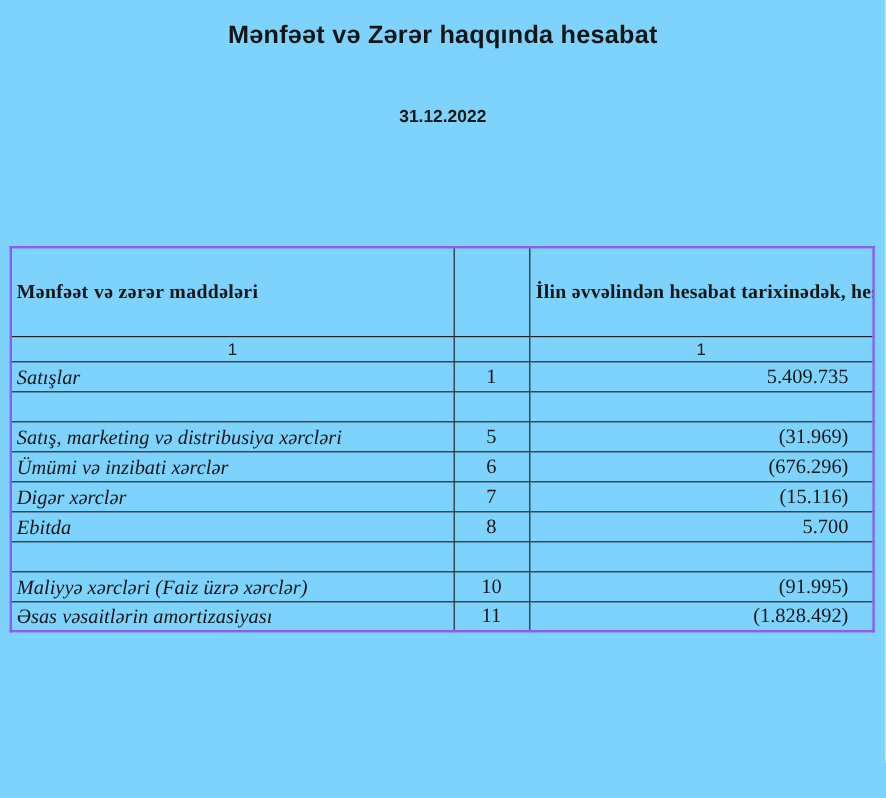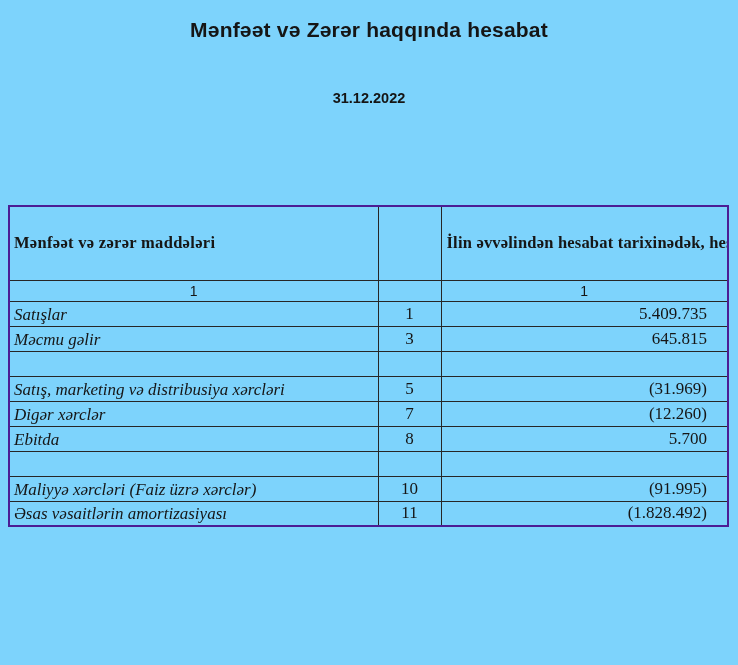--- a/index.html
+++ b/index.html
@@ -44,21 +44,21 @@
     border-collapse: collapse;
     table-layout: fixed;
     font-family: "Liberation Serif", "DejaVu Serif", serif;
     color: #161616;
   }
   table.pl td {
     border: 1.5px solid #262626;
     overflow: hidden;
     white-space: nowrap;
   }
-  table.pl { border: 2px solid #4c1d95; }
+  table.pl { border: 2px solid #8b5cf6; }
   col.c1 { width: 369px; }
   col.c2 { width: 63px; }
   col.c3 { width: 287px; }
 
   tr.header-row td { height: 74px; vertical-align: middle; }
   td.header-items {
     font-weight: 700;
     font-size: 16.5px;
     padding-left: 4px;
     letter-spacing: 0.3px;
@@ -121,38 +121,38 @@
         <td>1</td>
       </tr>
     </tbody>
     <tbody>
         <tr class="data-row">
     <td class="cell-label">Satışlar</td>
     <td class="cell-num">1</td>
     <td class="cell-val">5.409.735</td>
   </tr>
         <tr class="data-row">
-    <td class="cell-label">Məcmu gəlir</td>
-    <td class="cell-num">3</td>
-    <td class="cell-val">645.815</td>
-  </tr>
-        <tr class="data-row">
     <td class="cell-label"></td>
     <td class="cell-num"></td>
     <td class="cell-val"></td>
   </tr>
         <tr class="data-row">
     <td class="cell-label">Satış, marketing və distribusiya xərcləri</td>
     <td class="cell-num">5</td>
     <td class="cell-val">(31.969)</td>
   </tr>
         <tr class="data-row">
+    <td class="cell-label">Ümümi və inzibati xərclər</td>
+    <td class="cell-num">6</td>
+    <td class="cell-val">(676.296)</td>
+  </tr>
+        <tr class="data-row">
     <td class="cell-label">Digər xərclər</td>
     <td class="cell-num">7</td>
-    <td class="cell-val">(12.260)</td>
+    <td class="cell-val">(15.116)</td>
   </tr>
         <tr class="data-row">
     <td class="cell-label">Ebitda</td>
     <td class="cell-num">8</td>
     <td class="cell-val">5.700</td>
   </tr>
         <tr class="data-row">
     <td class="cell-label"></td>
     <td class="cell-num"></td>
     <td class="cell-val"></td>

